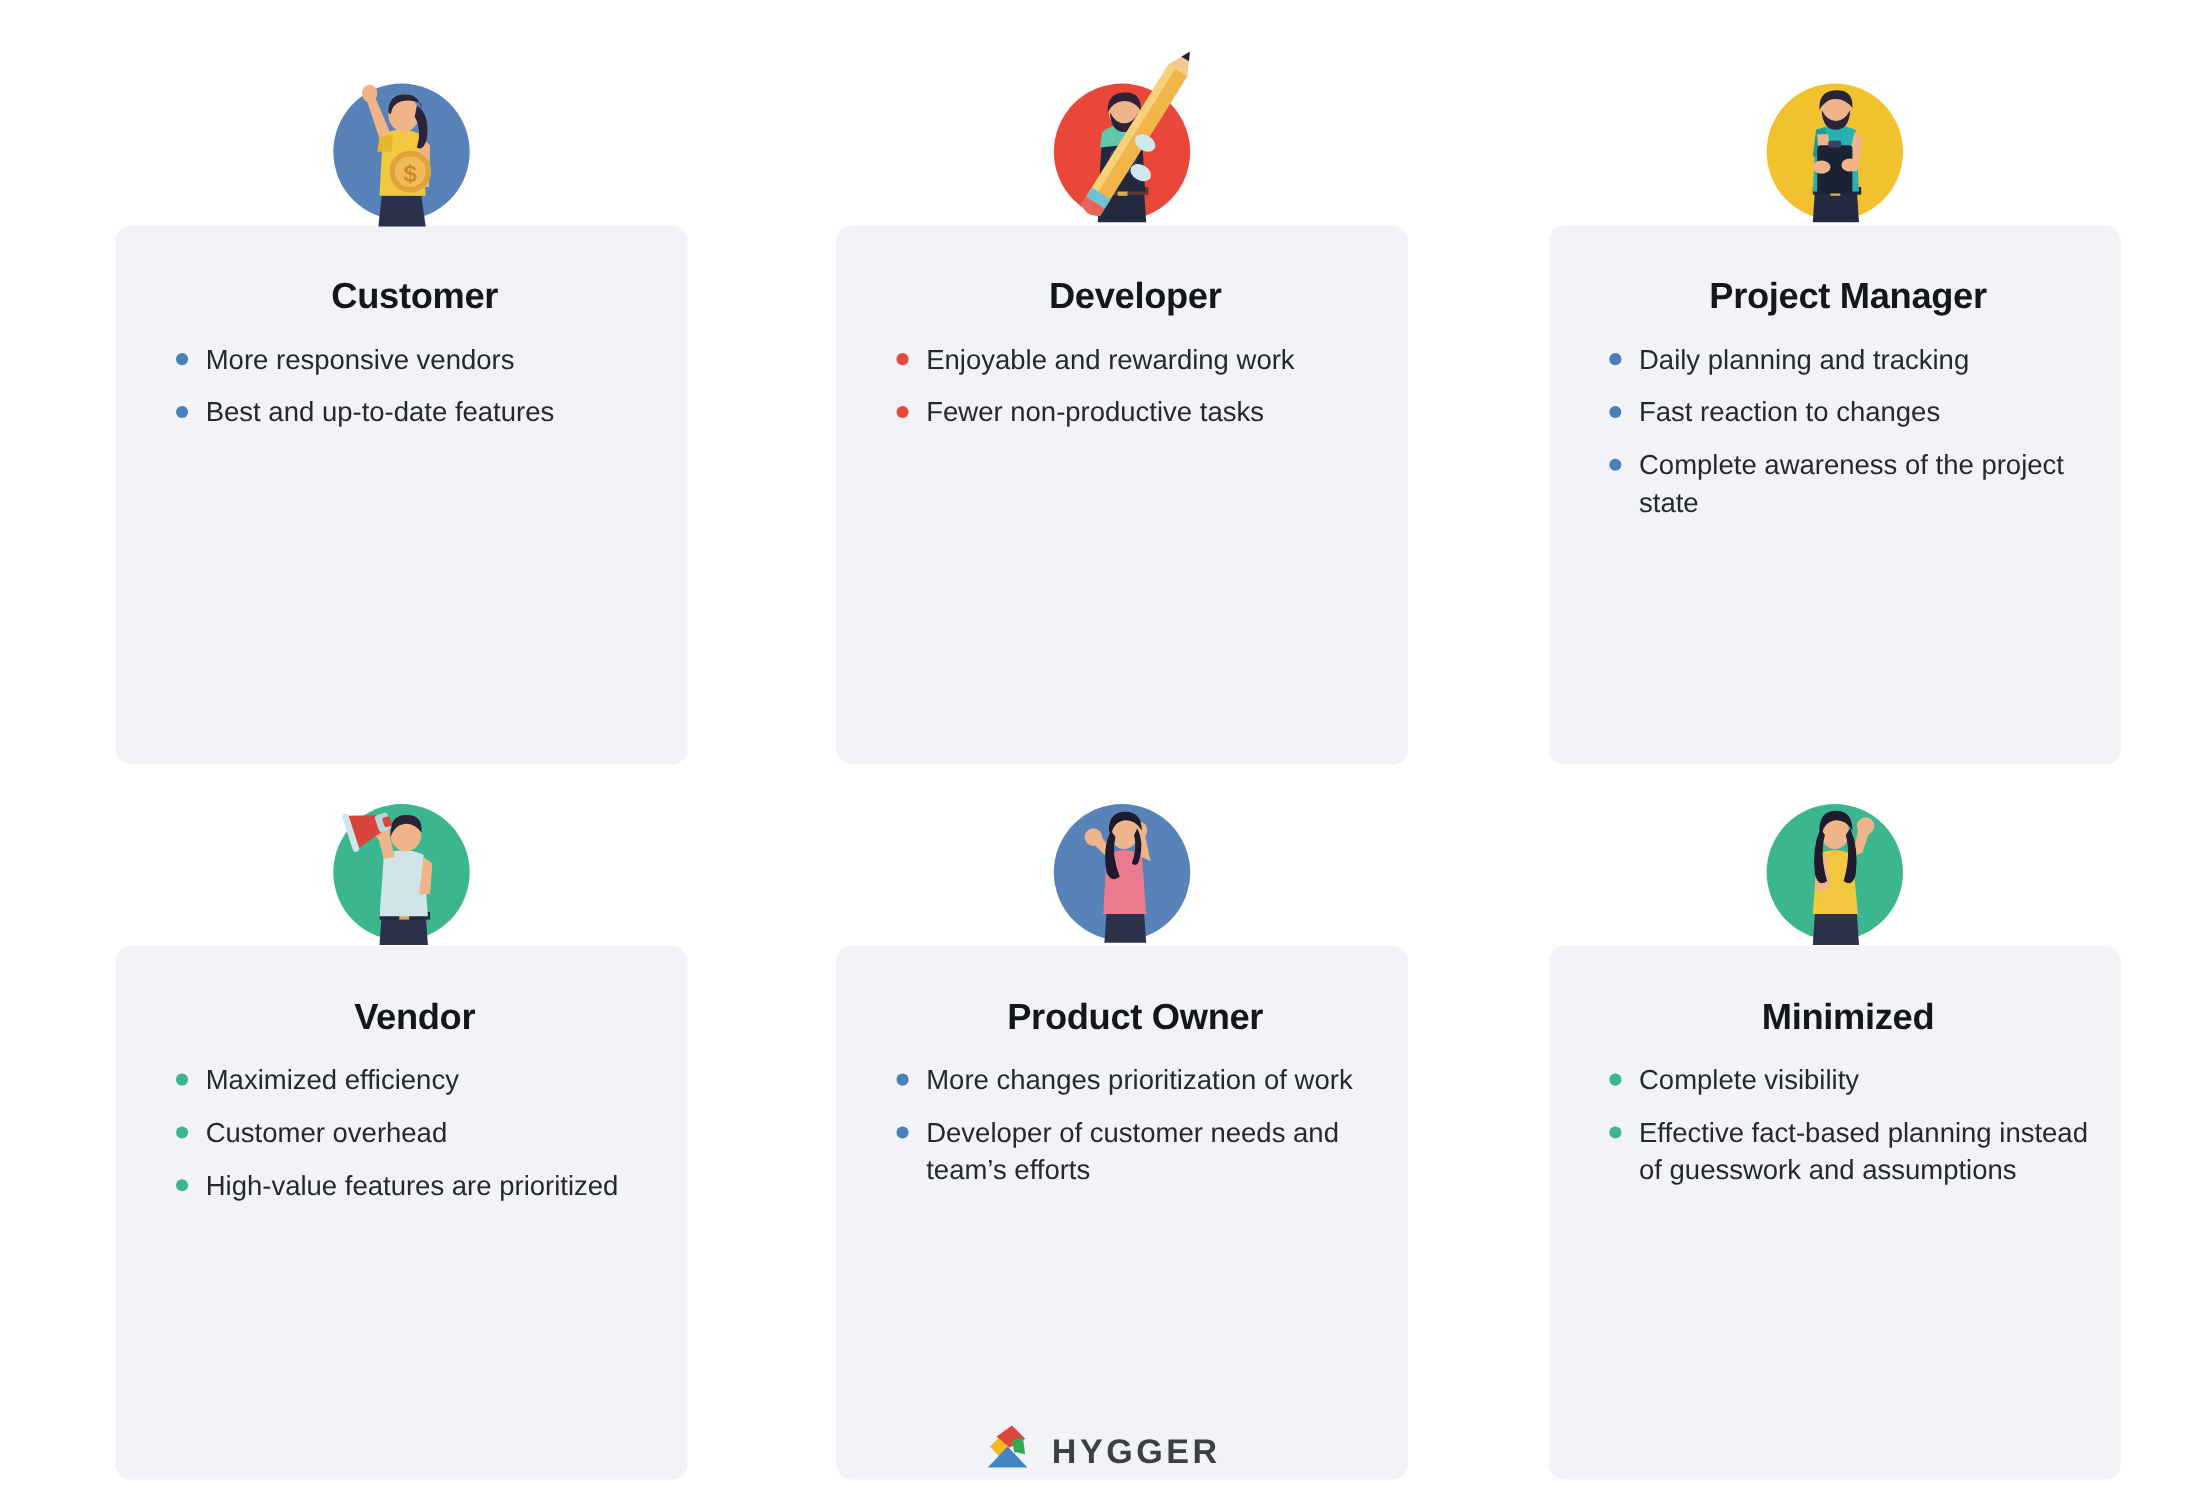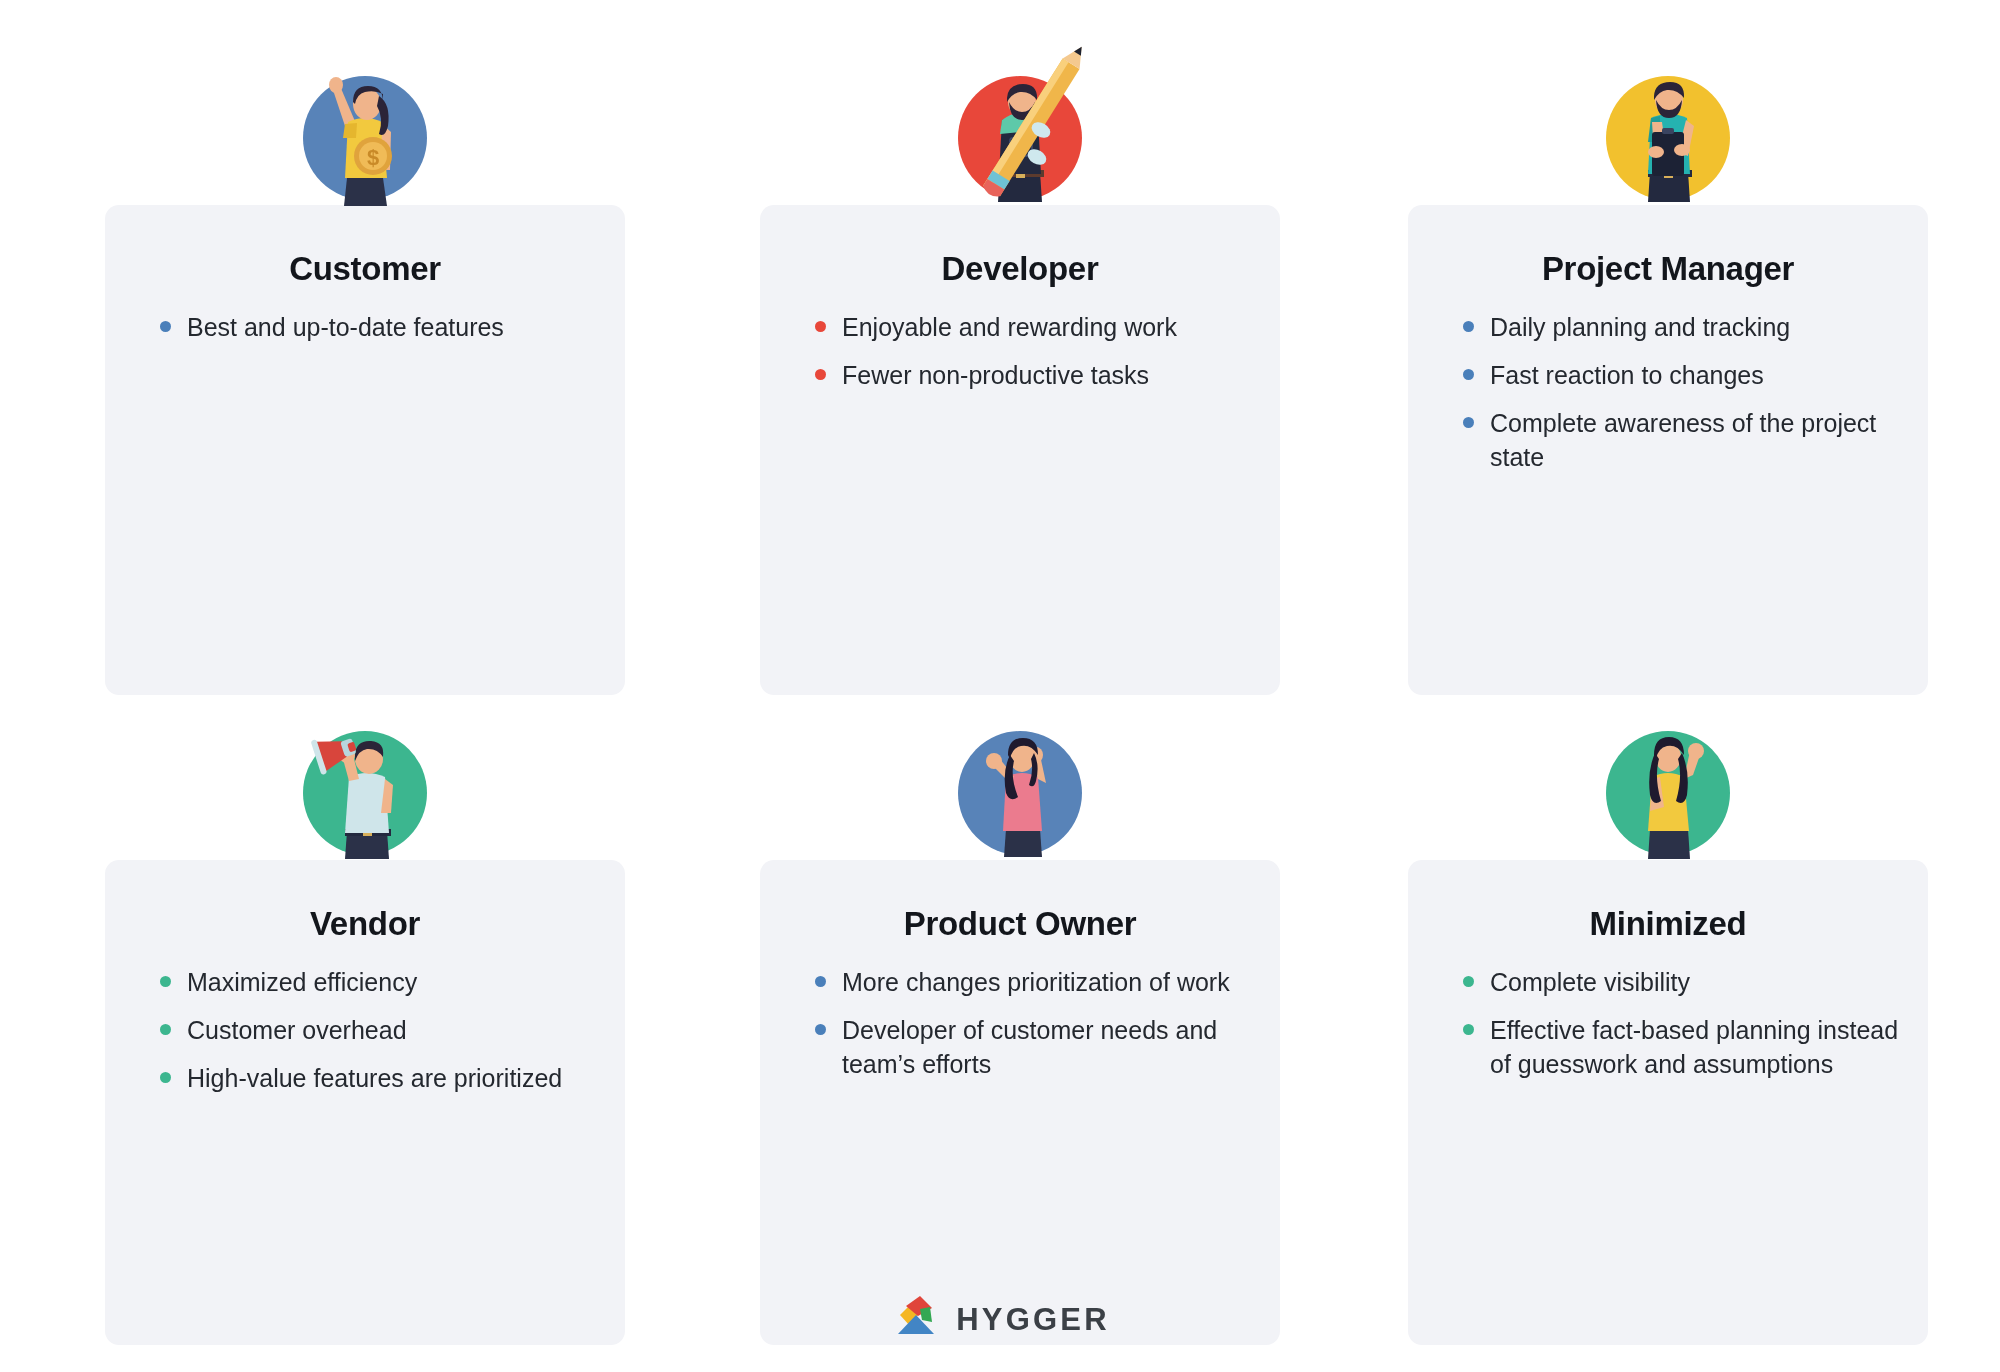--- a/index.html
+++ b/index.html
@@ -56,21 +56,21 @@
     top: 0px;
     transform: translateX(-50%);
     width: 156px;
     height: 156px;
   }
   .avatar svg { display: block; width: 156px; height: 156px; overflow: visible; }
 
   
   .card-title {
     position: absolute;
-    left: 0;
+    left: 12px;
     top: 190px;
     width: 520px;
     text-align: center;
     font-size: 33px;
     font-weight: 700;
     color: #13161c;
     letter-spacing: -0.3px;
   }
 
   .bullets {
@@ -148,20 +148,21 @@
             <path d="M92 36 Q104 44 101 66 Q98 78 92 74 Q97 58 90 46 Z" fill="#2b2438"></path>
 
             <circle cx="86" cy="96" r="19" fill="#e0a33c"></circle>
             <circle cx="86" cy="96" r="14" fill="#f0bb57"></circle>
             <text x="86" y="105" font-size="22" font-weight="700" fill="#c98a28" text-anchor="middle" font-family="Liberation Sans, sans-serif">$</text>
           </g>
         </svg>
       </div>
       <div class="card-title">Customer</div>
       <ul class="bullets">
+        <li><span class="dot" style="background: rgb(74, 127, 186);"></span><span>More responsive vendors</span></li>
         <li><span class="dot" style="background: rgb(74, 127, 186);"></span><span>Best and up-to-date features</span></li>
       </ul>
     </div>
 
     <div class="cardwrap col1 row0">
       <div class="card"></div>
       <div class="avatar">
         <svg viewBox="0 0 156 156">
           <circle cx="78" cy="78" r="62" fill="#e8473a"></circle>
           <g>

